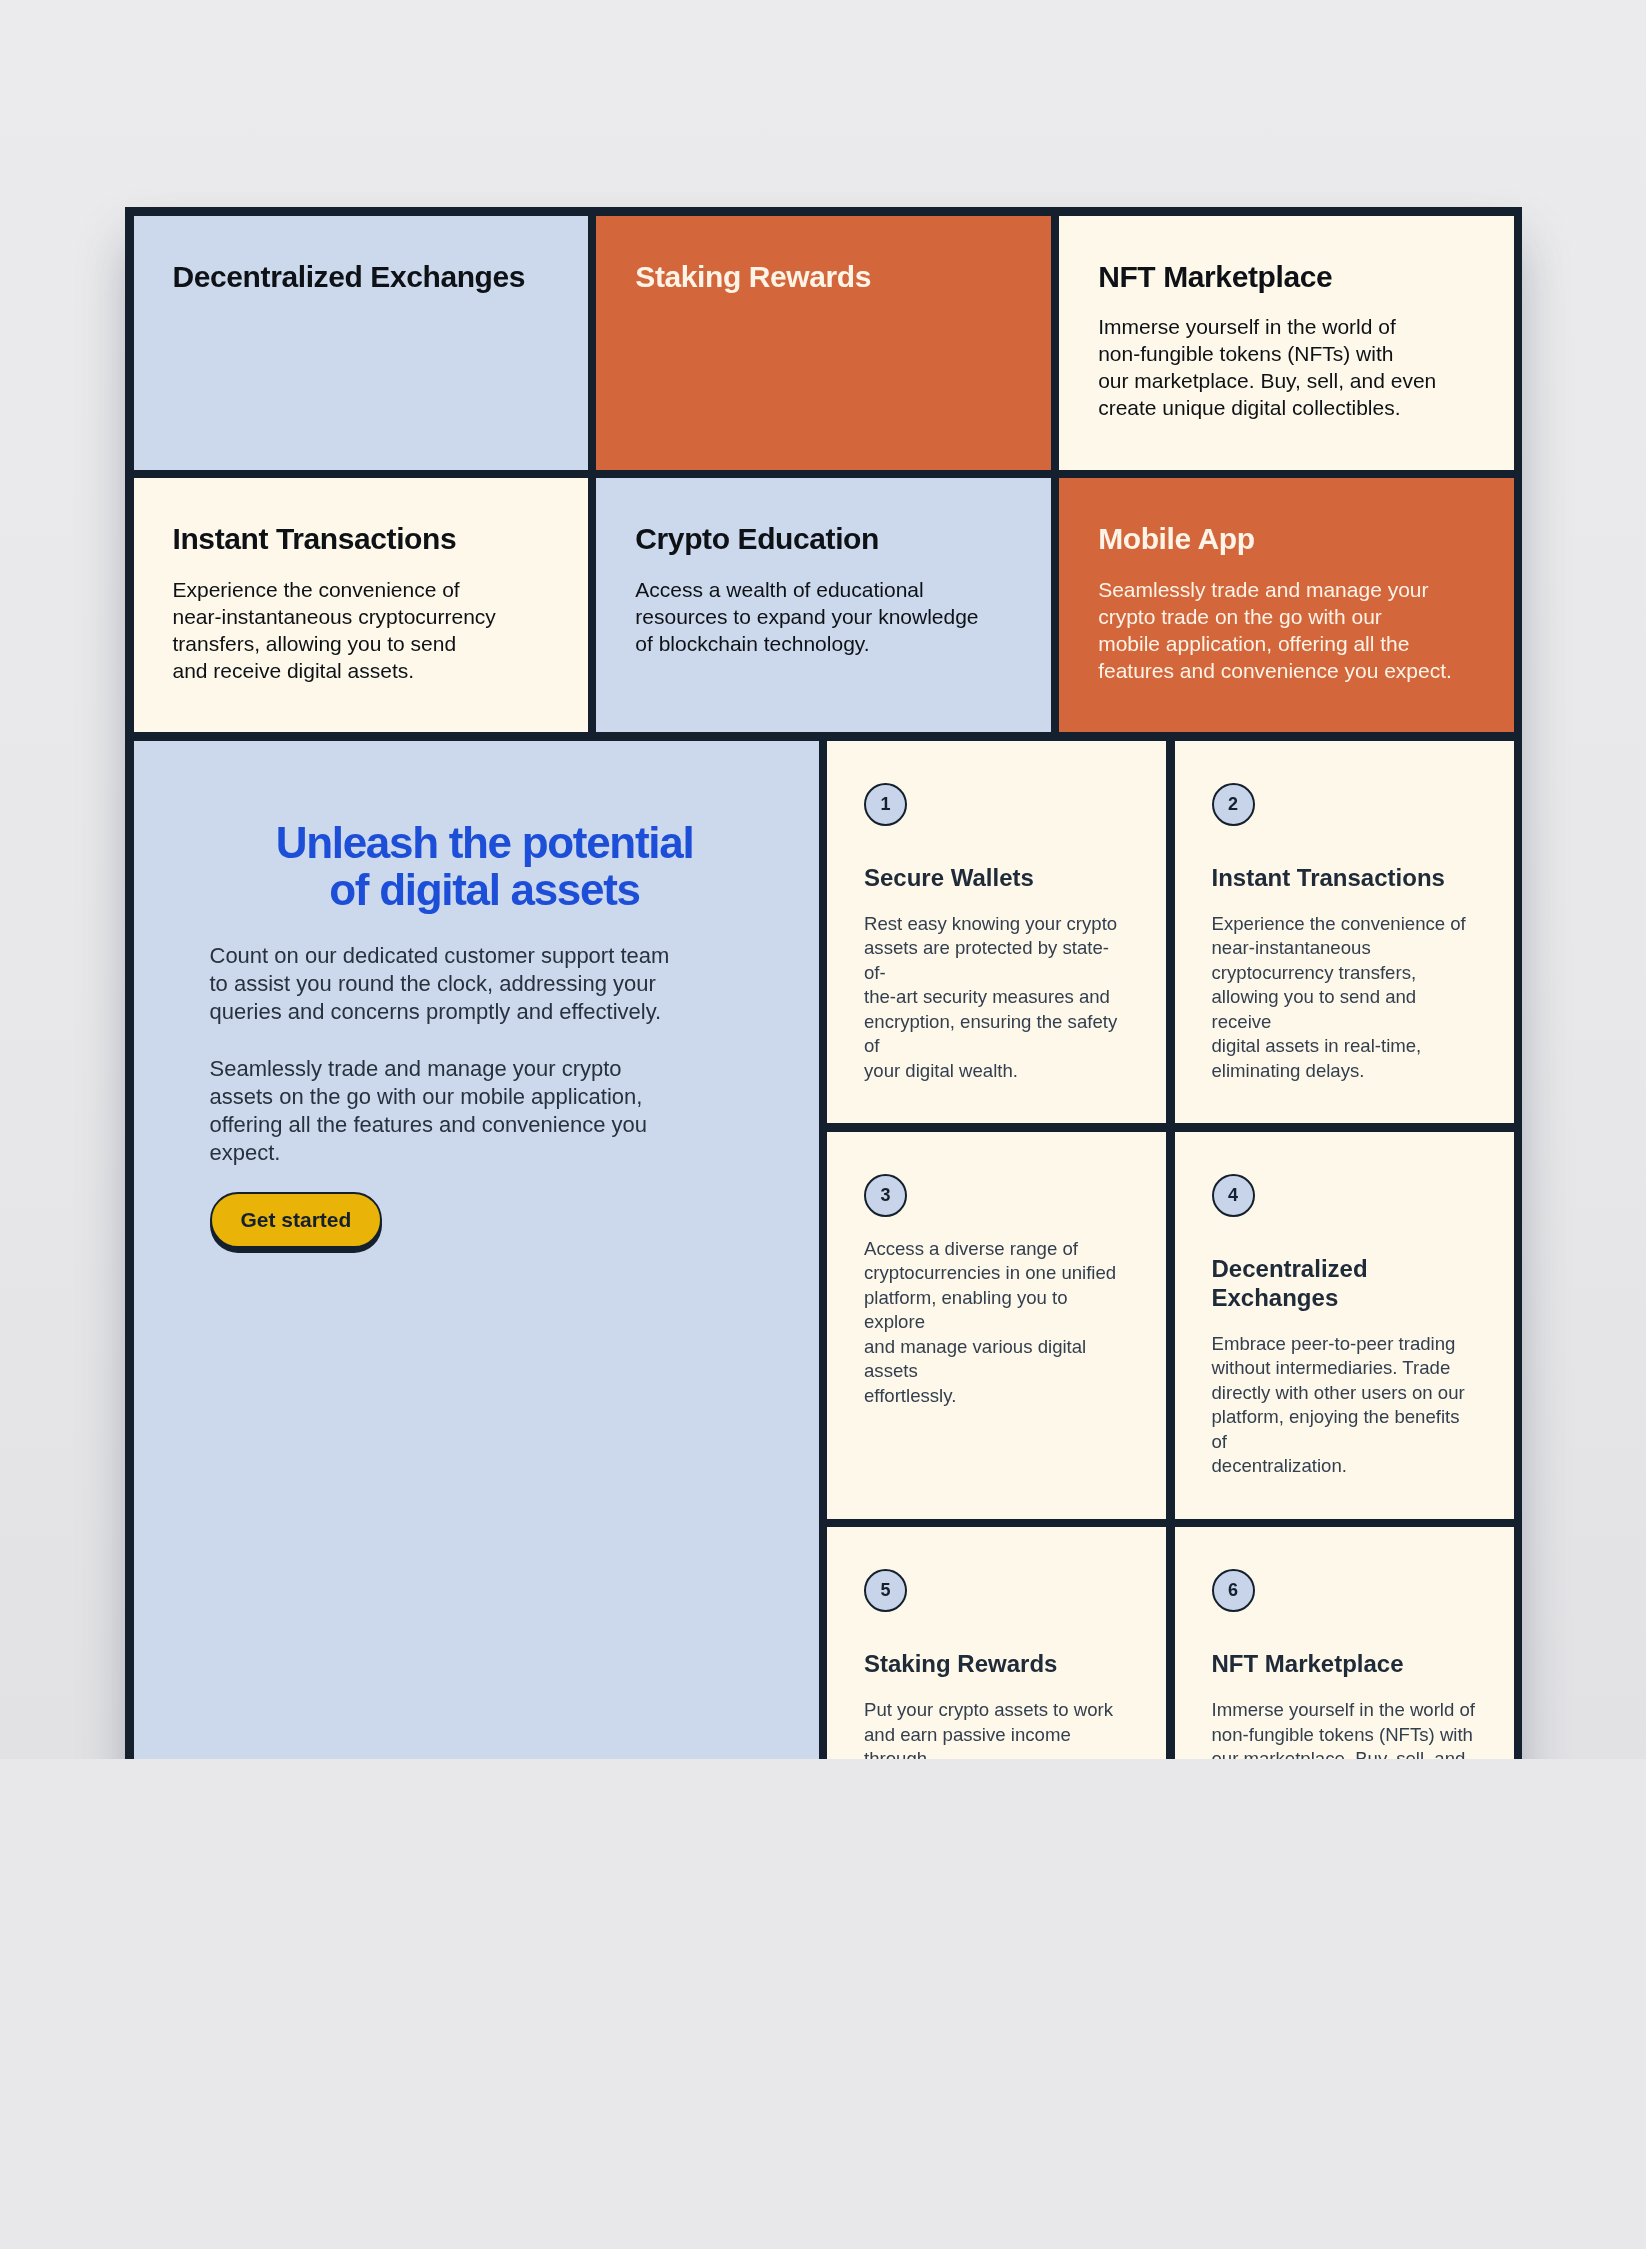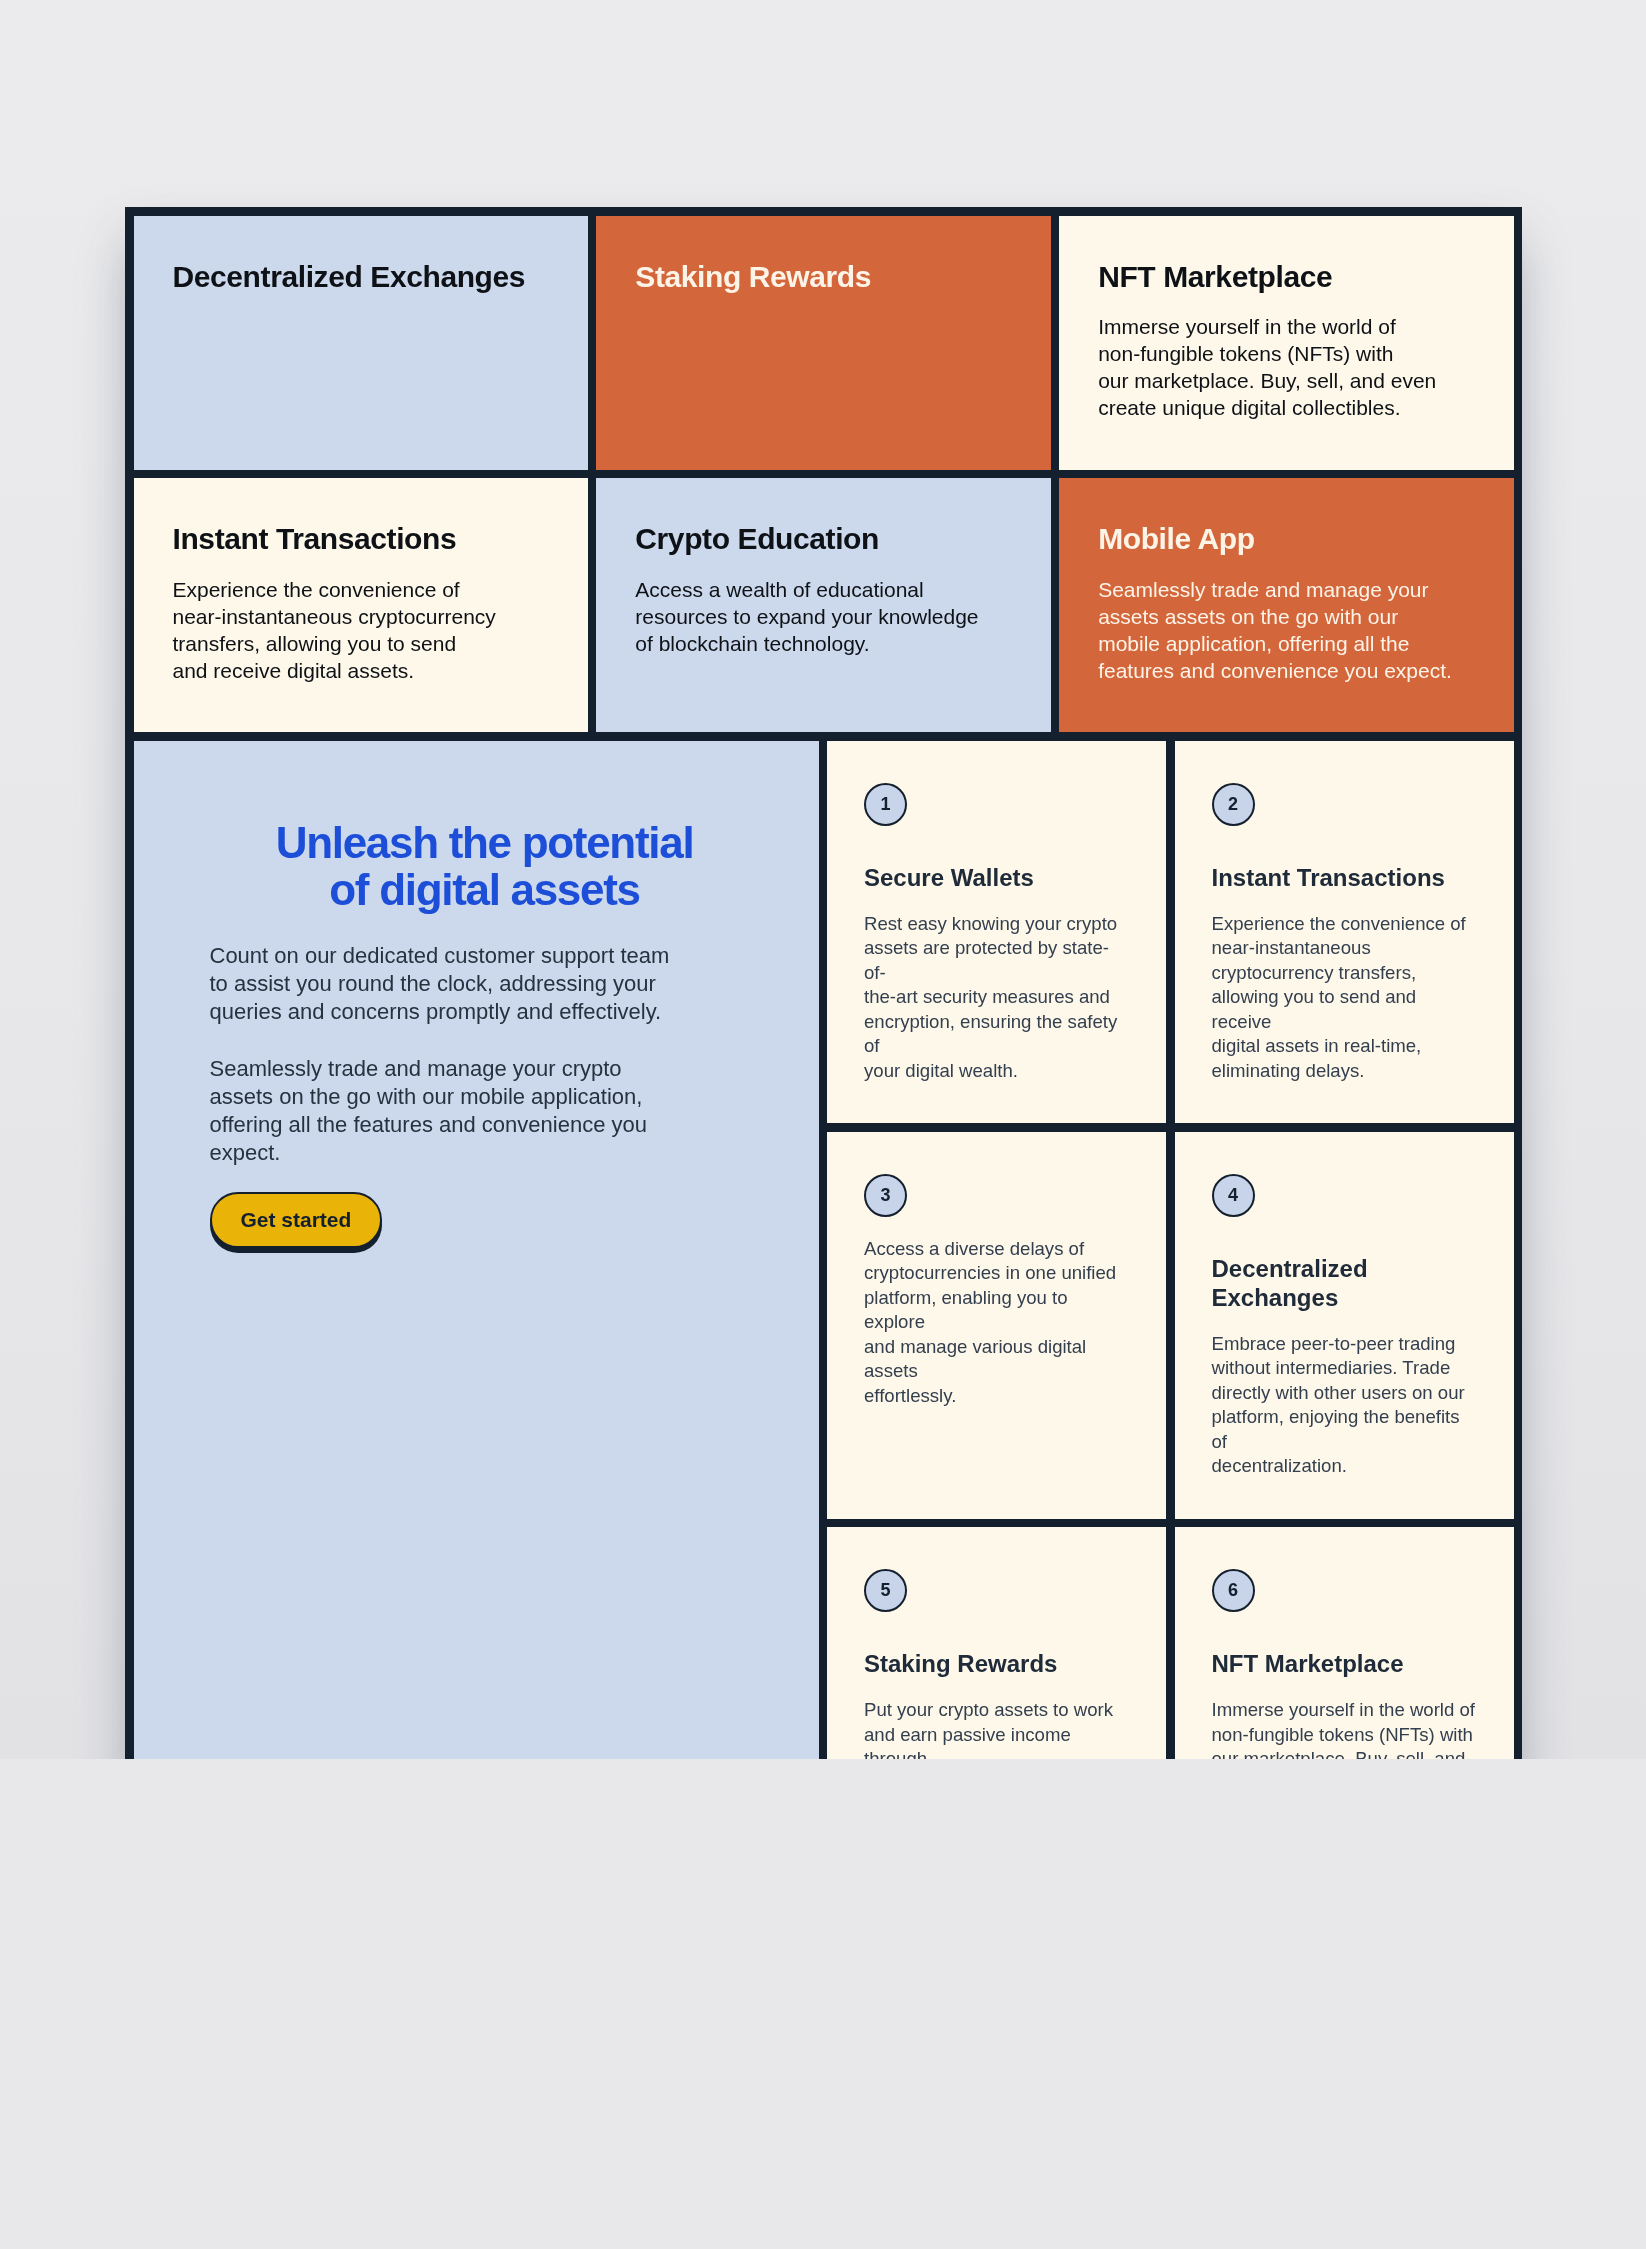--- a/index.html
+++ b/index.html
@@ -119,21 +119,21 @@
       </div>
       <div class="card blue">
         <h3>Crypto Education</h3>
         <p>Access a wealth of educational
 resources to expand your knowledge
 of blockchain technology.</p>
       </div>
       <div class="card orange">
         <h3>Mobile App</h3>
         <p>Seamlessly trade and manage your
-assets assets on the go with our
+crypto trade on the go with our
 mobile application, offering all the
 features and convenience you expect.</p>
       </div>
     </div>
 
     <div class="grid-main">
       <div class="hero">
         <h1>Unleash the potential
 of digital assets</h1>
         <p>Count on our dedicated customer support team
@@ -167,21 +167,21 @@
 cryptocurrency transfers,
 allowing you to send and receive
 digital assets in real-time,
 eliminating delays.</p>
       </div>
 
       <div class="step">
         <div class="badge">
             <span>3</span>
           </div>
-        <p>Access a diverse delays of
+        <p>Access a diverse range of
 cryptocurrencies in one unified
 platform, enabling you to explore
 and manage various digital assets
 effortlessly.</p>
       </div>
       <div class="step">
         <div class="badge">
             <span>4</span>
           </div>
         <h4>Decentralized

